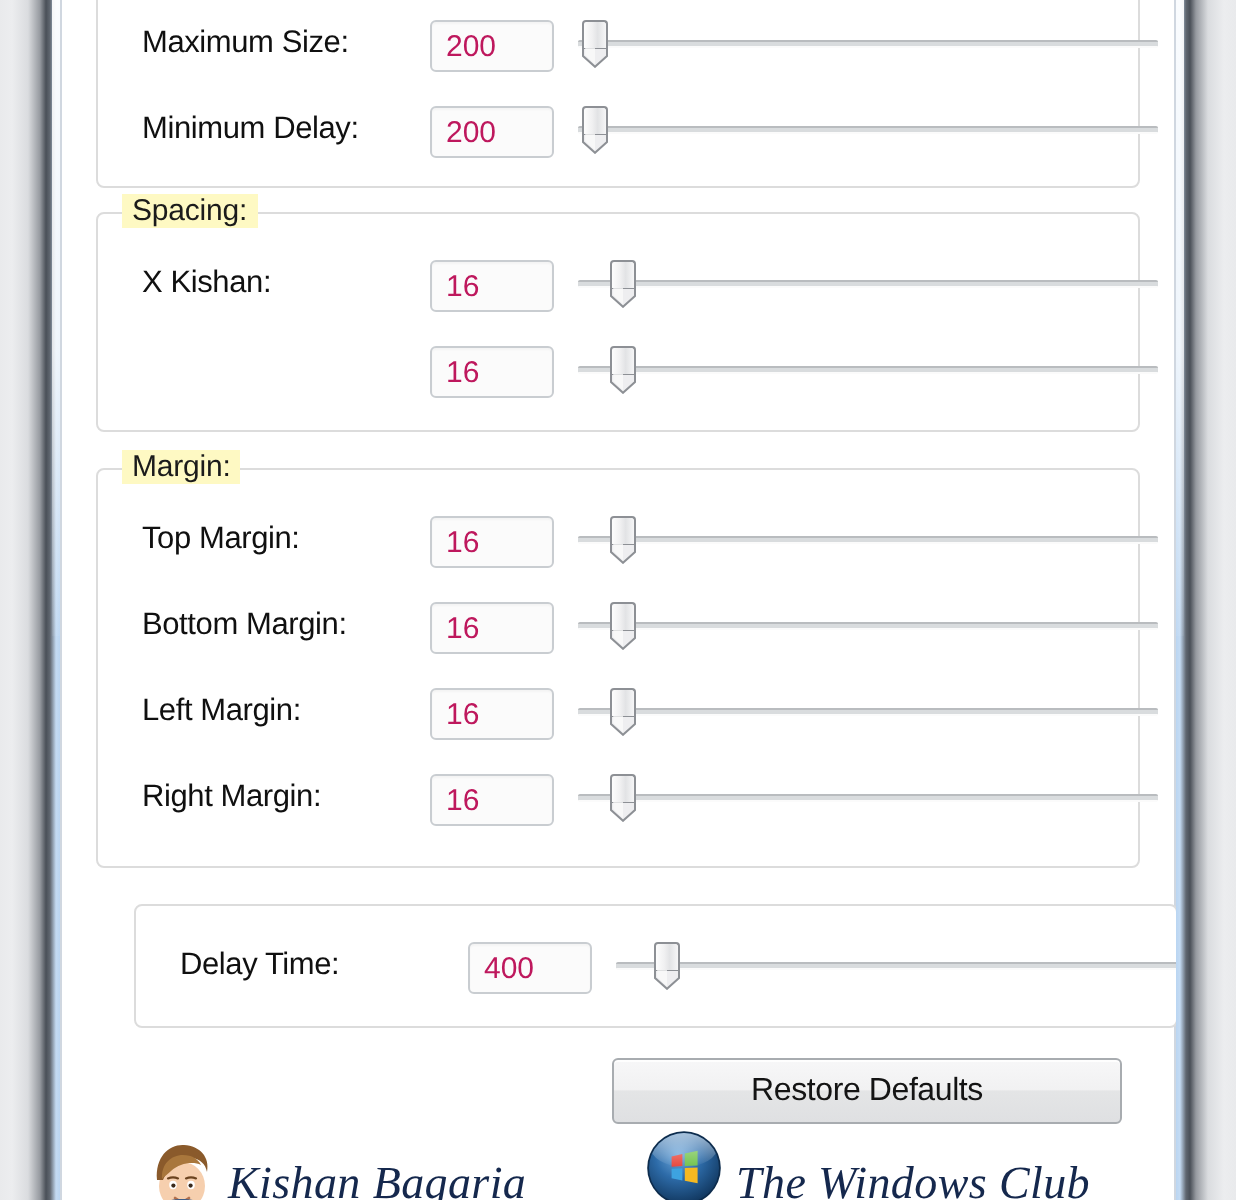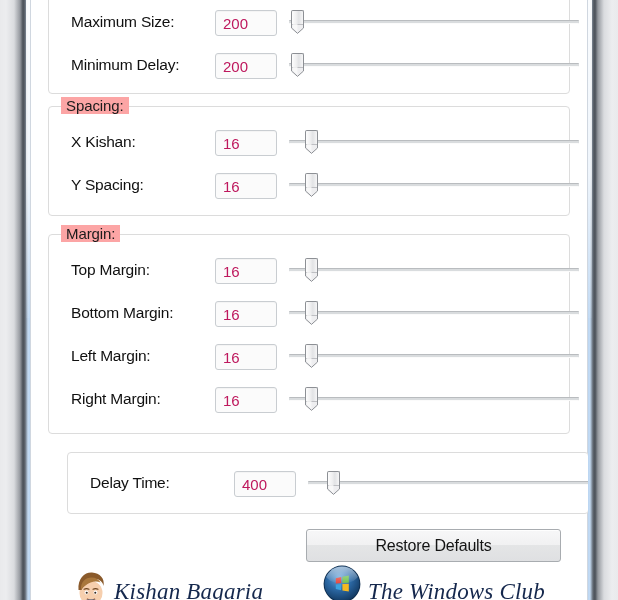--- a/index.html
+++ b/index.html
@@ -95,21 +95,21 @@
     border: 1px solid #dcdcdc;
     border-radius: 4px;
     background: #ffffff;
     box-sizing: border-box;
   }
   .group-legend {
     position: absolute;
     top: -10px;
     left: 12px;
     padding: 0 5px;
-    background: #fca5a5;
+    background: #fef9c3;
     font-size: 15px;
     color: #1b1b1b;
     letter-spacing: -0.1px;
     white-space: nowrap;
   }
 
   
   .row {
     position: absolute;
     left: 0;
@@ -304,21 +304,20 @@
               <svg width="13" height="10" viewBox="0 0 13 10">
                 <path d="M0.5 0 L0.5 4 L6.5 9.4 L12.5 4 L12.5 0 Z" fill="#eeeef0" stroke="#8d9095" stroke-width="1"></path>
                 <path d="M1.6 0 L1.6 3.6 L6.5 8.1 L6.5 0 Z" fill="#fbfbfb" opacity="0.75"></path>
               </svg>
             </div>
           </div>
         </div>
       </div>
 
       <div class="row" style="top:61px;">
-        <div class="row-label">Y Spacing:</div>
         <input class="row-input" type="text" readonly="" value="16" style="">
         <div class="slider">
           <div class="slider-track"></div>
           <div class="slider-thumb" style="left:16px;">
             <div class="thumb-body"></div>
             <div class="thumb-point">
               <svg width="13" height="10" viewBox="0 0 13 10">
                 <path d="M0.5 0 L0.5 4 L6.5 9.4 L12.5 4 L12.5 0 Z" fill="#eeeef0" stroke="#8d9095" stroke-width="1"></path>
                 <path d="M1.6 0 L1.6 3.6 L6.5 8.1 L6.5 0 Z" fill="#fbfbfb" opacity="0.75"></path>
               </svg>

